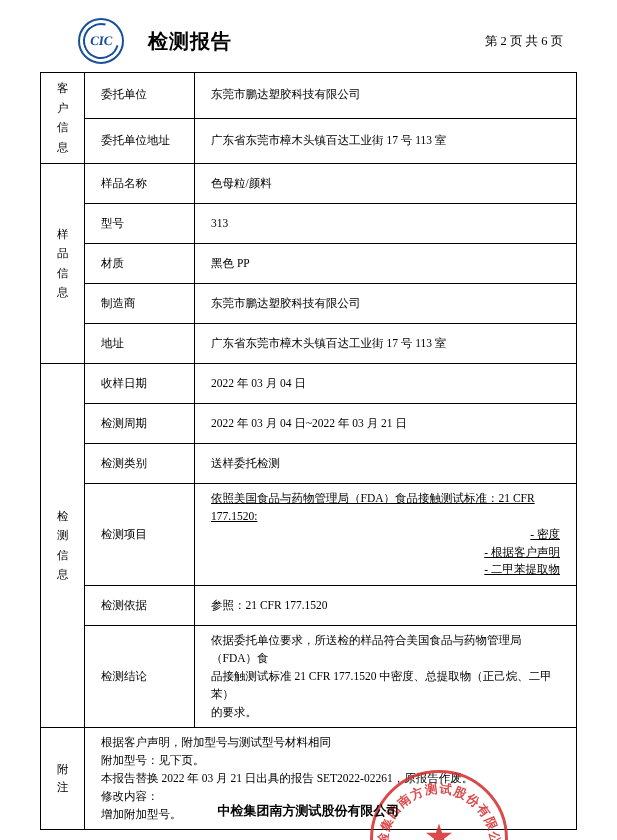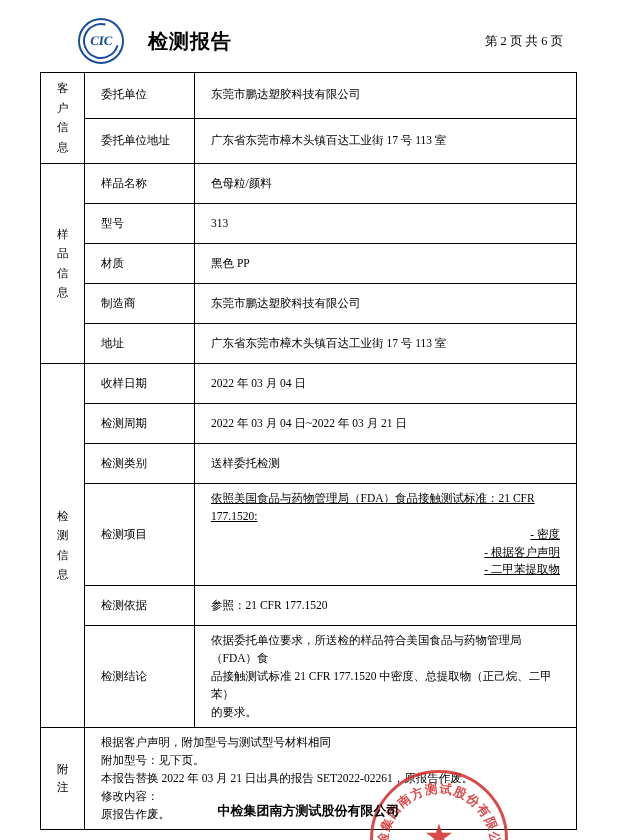--- a/index.html
+++ b/index.html
@@ -326,21 +326,21 @@
         </td>
       </tr>
 
       <tr>
         <td class="appendix-label">附注</td>
         <td class="appendix-body" colspan="2">
           <div>根据客户声明，附加型号与测试型号材料相同</div>
           <div>附加型号：见下页。</div>
           <div>本报告替换 2022 年 03 月 21 日出具的报告 SET2022-02261，原报告作废。</div>
           <div>修改内容：</div>
-          <div>原报告作废。</div>
+          <div>增加附加型号。</div>
         </td>
       </tr>
     </tbody>
   </table>
 
   <div class="sig-area">
 
     <div class="stamp">
       <svg class="arc" viewBox="0 0 132 132">
         <defs>

